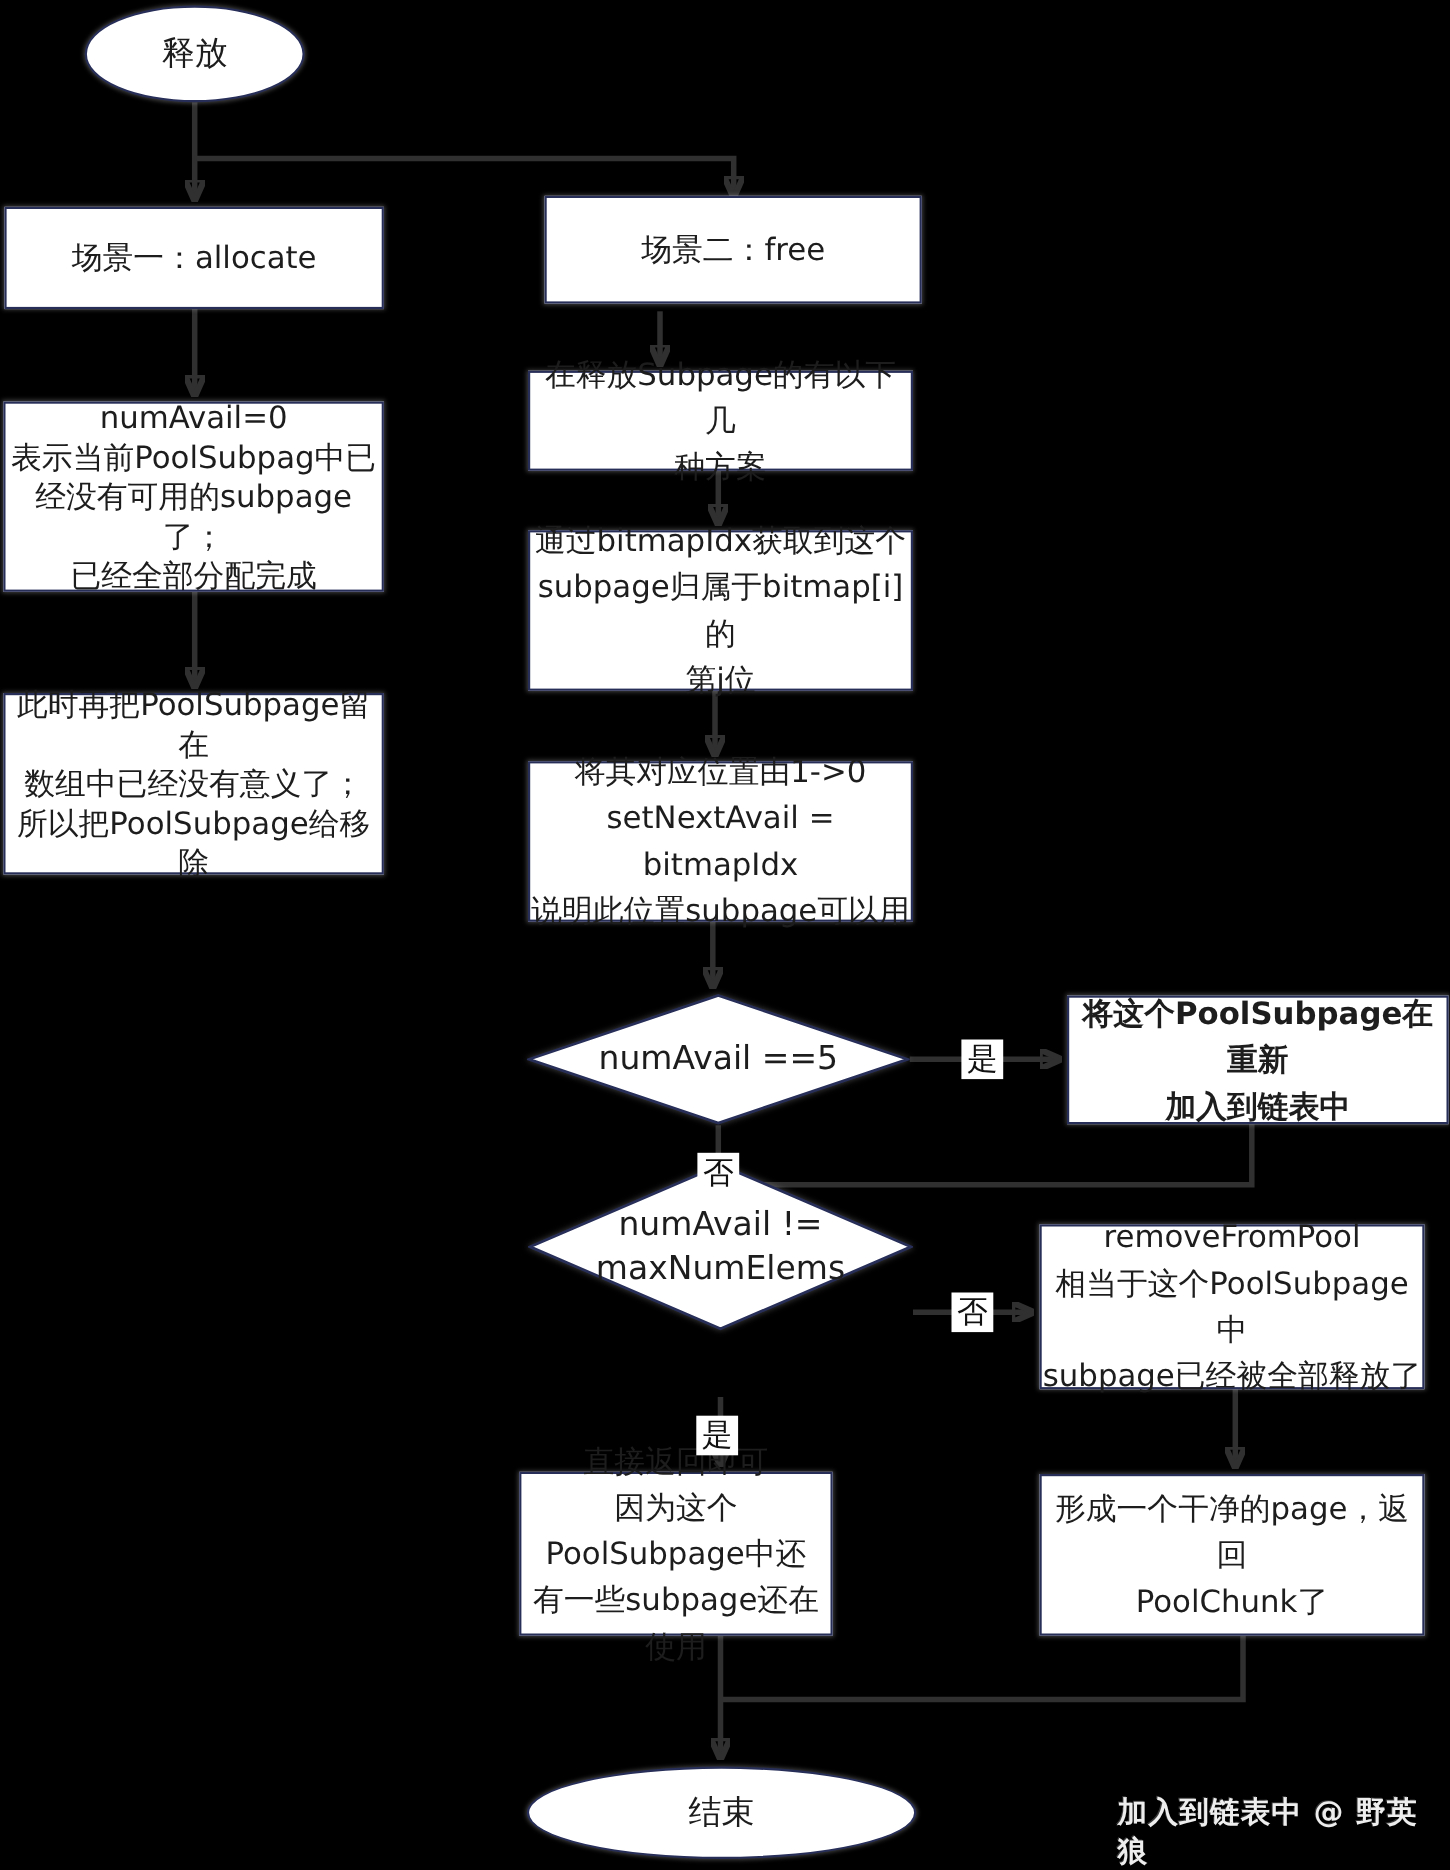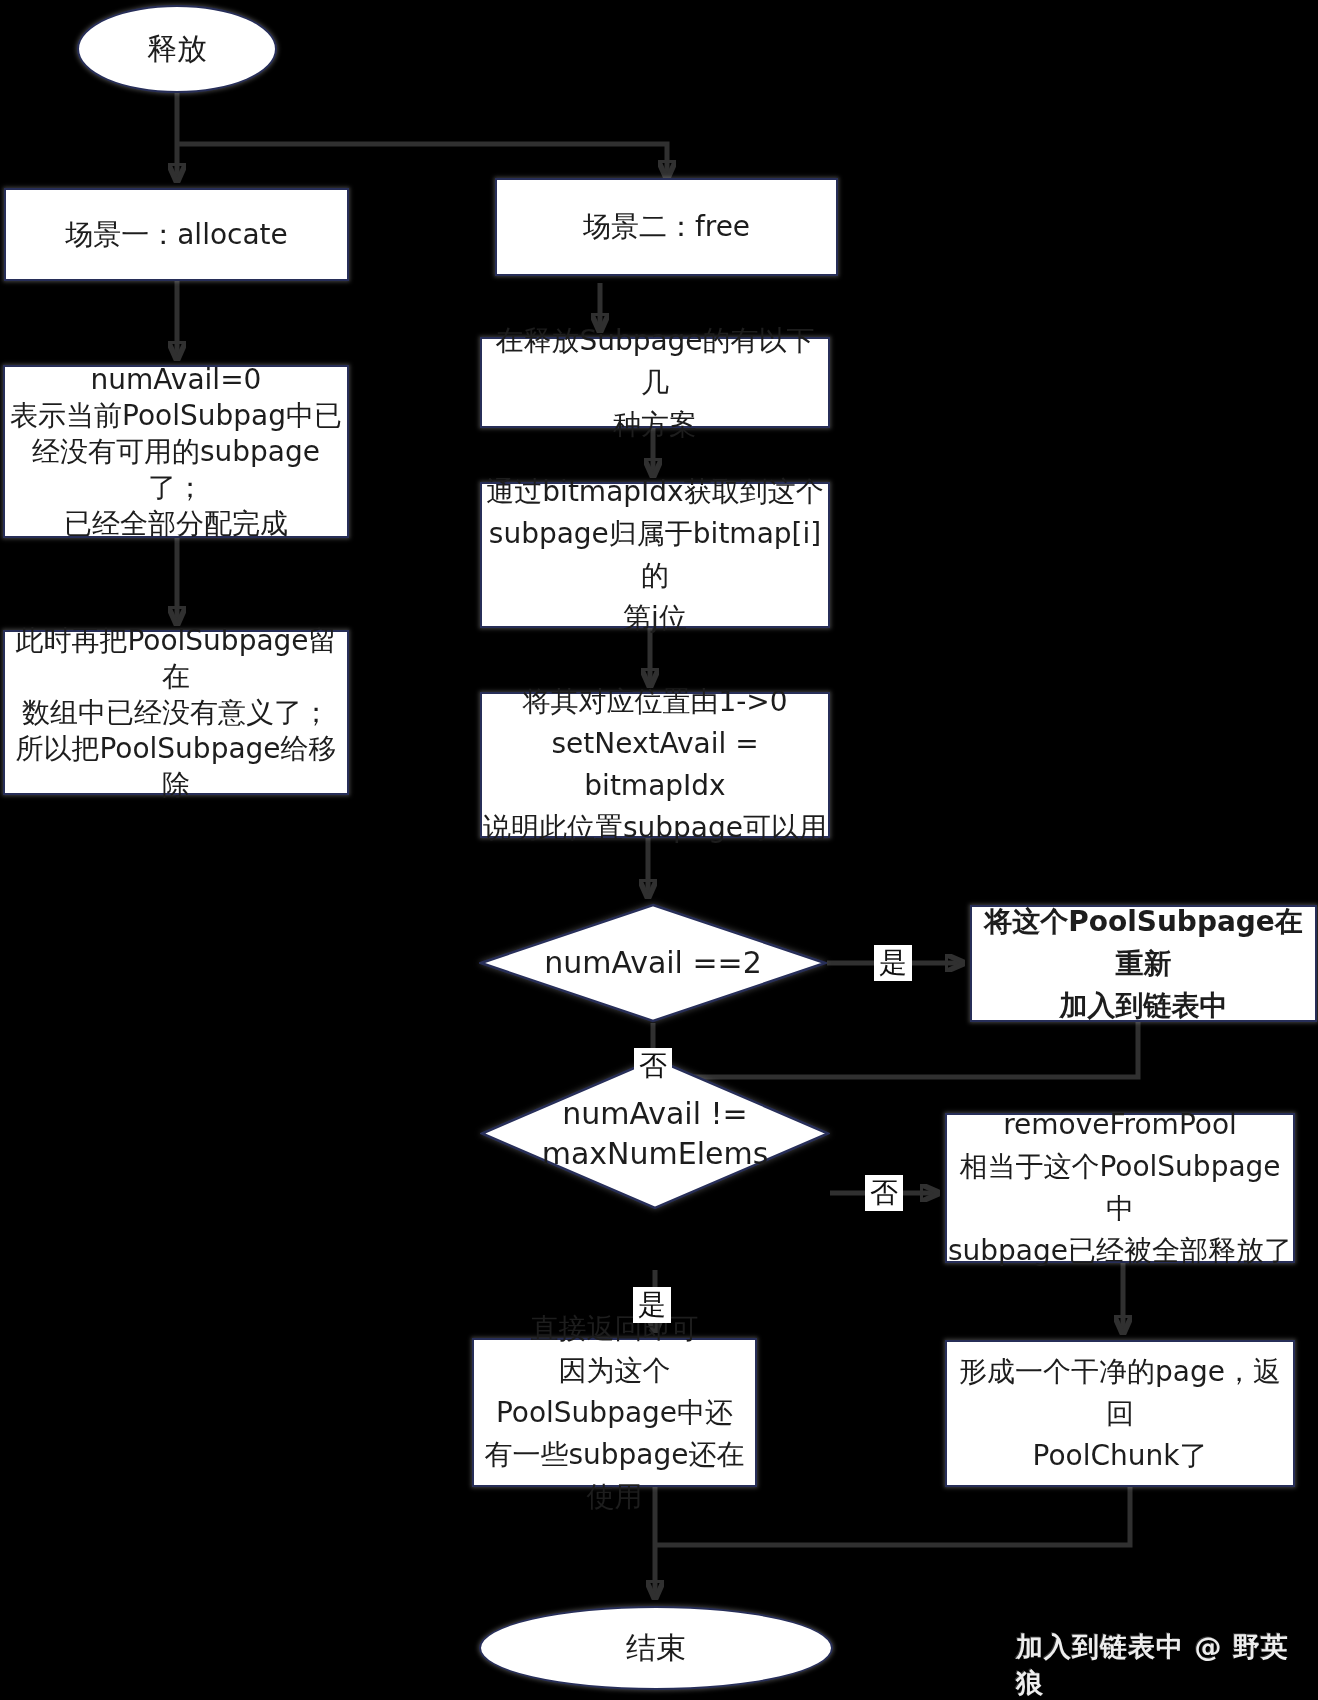--- a/index.html
+++ b/index.html
@@ -105,21 +105,21 @@
   <div class="node" style="left:480px;top:692px;width:350px;height:146px;">
     <div class="txt">将其对应位置由1-&gt;0
 setNextAvail = bitmapIdx
 说明此位置subpage可以用</div>
   </div>
 
   <div class="diamond" style="left:479px;top:903px;width:348px;height:120px;">
     <svg width="348" height="120" viewBox="0 0 348 120">
       <polygon points="174,2 346,60 174,118 2,60" fill="#ffffff" stroke="#272e58" stroke-width="2.5"></polygon>
     </svg>
-    <div class="txt">numAvail ==2</div>
+    <div class="txt">numAvail ==5</div>
   </div>
 
   <div class="node" style="left:970px;top:905px;width:347px;height:117px;font-weight:bold;">
     <div class="txt">将这个PoolSubpage在重新
 加入到链表中</div>
   </div>
 
   <div class="diamond" style="left:480px;top:1057px;width:350px;height:153px;">
     <svg width="350" height="153" viewBox="0 0 350 153">
       <polygon points="175,2 348,76.5 175,151 2,76.5" fill="#ffffff" stroke="#272e58" stroke-width="2.5"></polygon>

